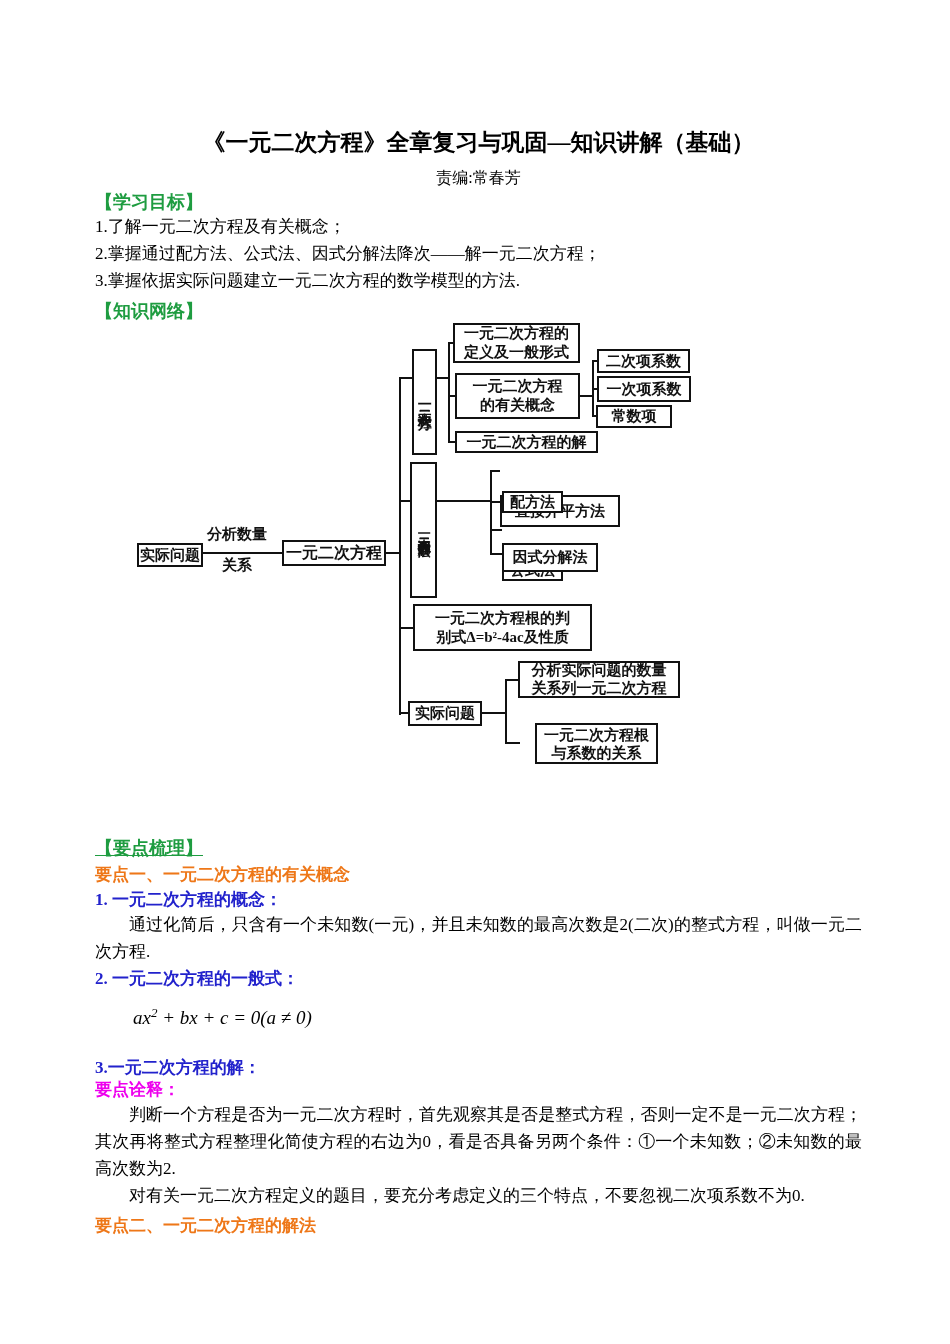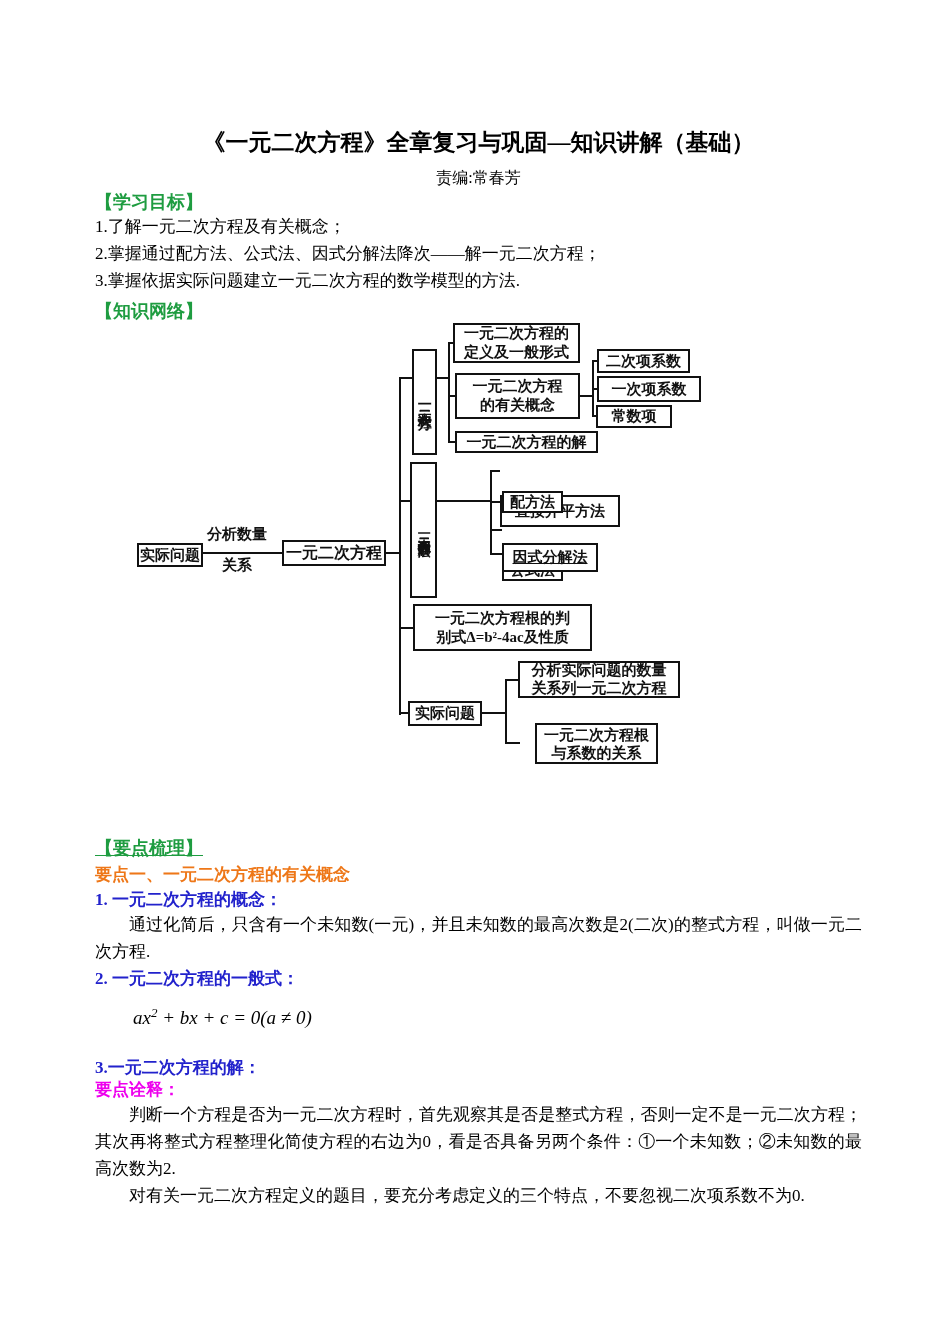--- a/index.html
+++ b/index.html
@@ -69,35 +69,35 @@
 定义及一般形式</div>
       <div class="db" style="left:360px;top:50px;width:125px;height:46px;">一元二次方程
 的有关概念</div>
       <div class="db" style="left:360px;top:108px;width:143px;height:22px;">一元二次方程的解</div>
       <div class="ln" style="left:485px;top:72px;width:12px;height:2px;"></div>
       <div class="ln" style="left:497px;top:37px;width:2px;height:57px;"></div>
       <div class="ln" style="left:497px;top:37px;width:5px;height:2px;"></div>
       <div class="ln" style="left:497px;top:65px;width:5px;height:2px;"></div>
       <div class="ln" style="left:497px;top:92px;width:4px;height:2px;"></div>
       <div class="db" style="left:502px;top:26px;width:93px;height:24px;">二次项系数</div>
-      <div class="db" style="left:502px;top:53px;width:104px;height:26px;">一次项系数</div>
+      <div class="db" style="left:502px;top:53px;width:94px;height:26px;">一次项系数</div>
       <div class="db" style="left:501px;top:82px;width:76px;height:23px;">常数项</div>
 
       <div class="ln" style="left:304px;top:177px;width:11px;height:2px;"></div>
       <div class="db vert" style="left:315px;top:139px;width:27px;height:136px;font-size:13px;letter-spacing:1px;">一元二次方程的解法</div>
       <div class="ln" style="left:342px;top:177px;width:53px;height:2px;"></div>
       <div class="ln" style="left:395px;top:147px;width:2px;height:84px;"></div>
       <div class="ln" style="left:395px;top:147px;width:10px;height:2px;"></div>
       <div class="ln" style="left:395px;top:178px;width:12px;height:2px;"></div>
       <div class="ln" style="left:395px;top:206px;width:12px;height:2px;"></div>
       <div class="ln" style="left:395px;top:230px;width:12px;height:2px;"></div>
       <div class="db" style="left:405px;top:136px;width:120px;height:32px;margin-top:36px;">直接开平方法</div>
       <div class="db" style="left:407px;top:168px;width:61px;height:22px;">配方法</div>
       <div class="db" style="left:407px;top:196px;width:61px;height:22px;margin-top:40px;">公式法</div>
-      <div class="db" style="left:407px;top:220px;width:96px;height:29px;text-decoration:underline;">因式分解法</div>
+      <div class="db" style="left:407px;top:220px;width:96px;height:29px;">因式分解法</div>
 
       <div class="ln" style="left:304px;top:304px;width:14px;height:2px;"></div>
       <div class="db" style="left:318px;top:281px;width:179px;height:47px;">一元二次方程根的判
 别式Δ=b²-4ac及性质</div>
 
       <div class="ln" style="left:304px;top:389px;width:9px;height:2px;"></div>
       <div class="db" style="left:313px;top:378px;width:74px;height:25px;">实际问题</div>
       <div class="ln" style="left:387px;top:389px;width:23px;height:2px;"></div>
       <div class="ln" style="left:410px;top:356px;width:2px;height:65px;"></div>
       <div class="ln" style="left:410px;top:356px;width:13px;height:2px;"></div>
@@ -117,15 +117,16 @@
 
     <div class="h-blue mt3">2.  一元二次方程的一般式：</div>
     <div class="formula-line"><span>ax</span><sup>2</sup><span> + bx + c = 0(a ≠ 0)</span></div>
 
     <div class="h-blue" style="margin-top:16px;">3.一元二次方程的解：</div>
 
     <div class="h-magenta">要点诠释：</div>
     <p class="para">判断一个方程是否为一元二次方程时，首先观察其是否是整式方程，否则一定不是一元二次方程；其次再将整式方程整理化简使方程的右边为0，看是否具备另两个条件：①一个未知数；②未知数的最高次数为2.</p>
     <p class="para">对有关一元二次方程定义的题目，要充分考虑定义的三个特点，不要忽视二次项系数不为0.</p>
 
+    <div class="h-orange mt6">要点二、一元二次方程的解法</div>
 
   </div>
 </div>
 
 </body></html>

